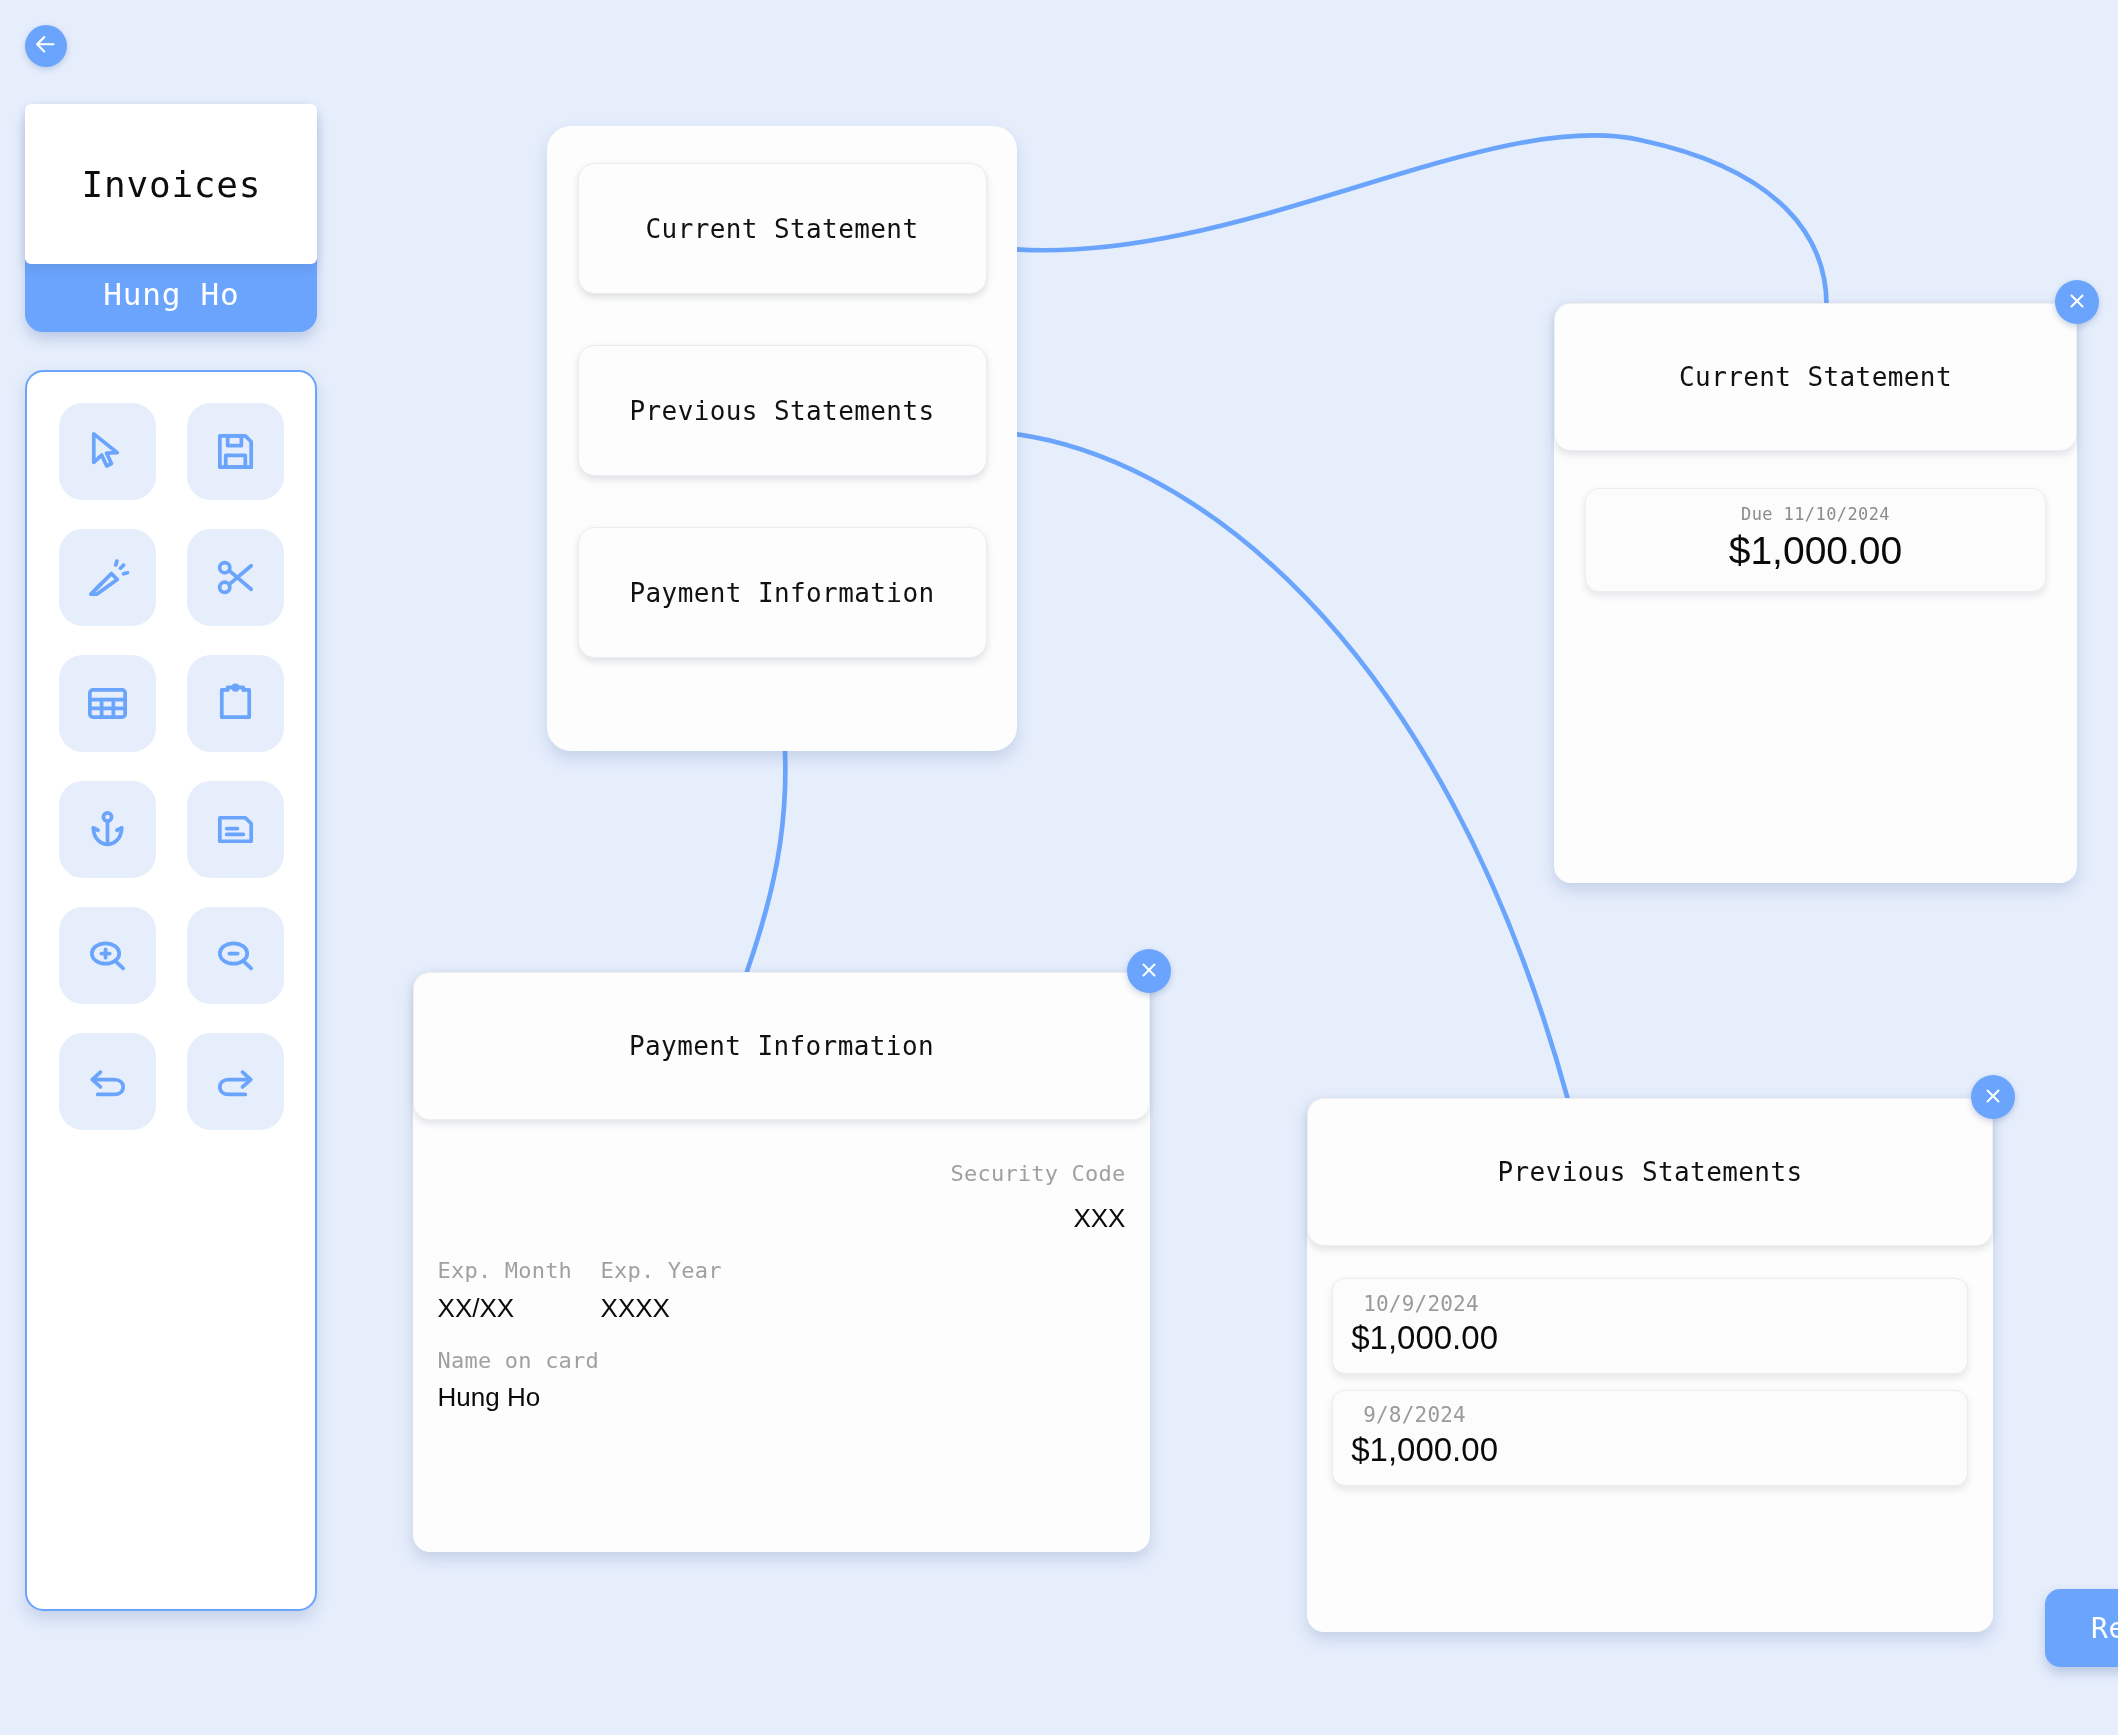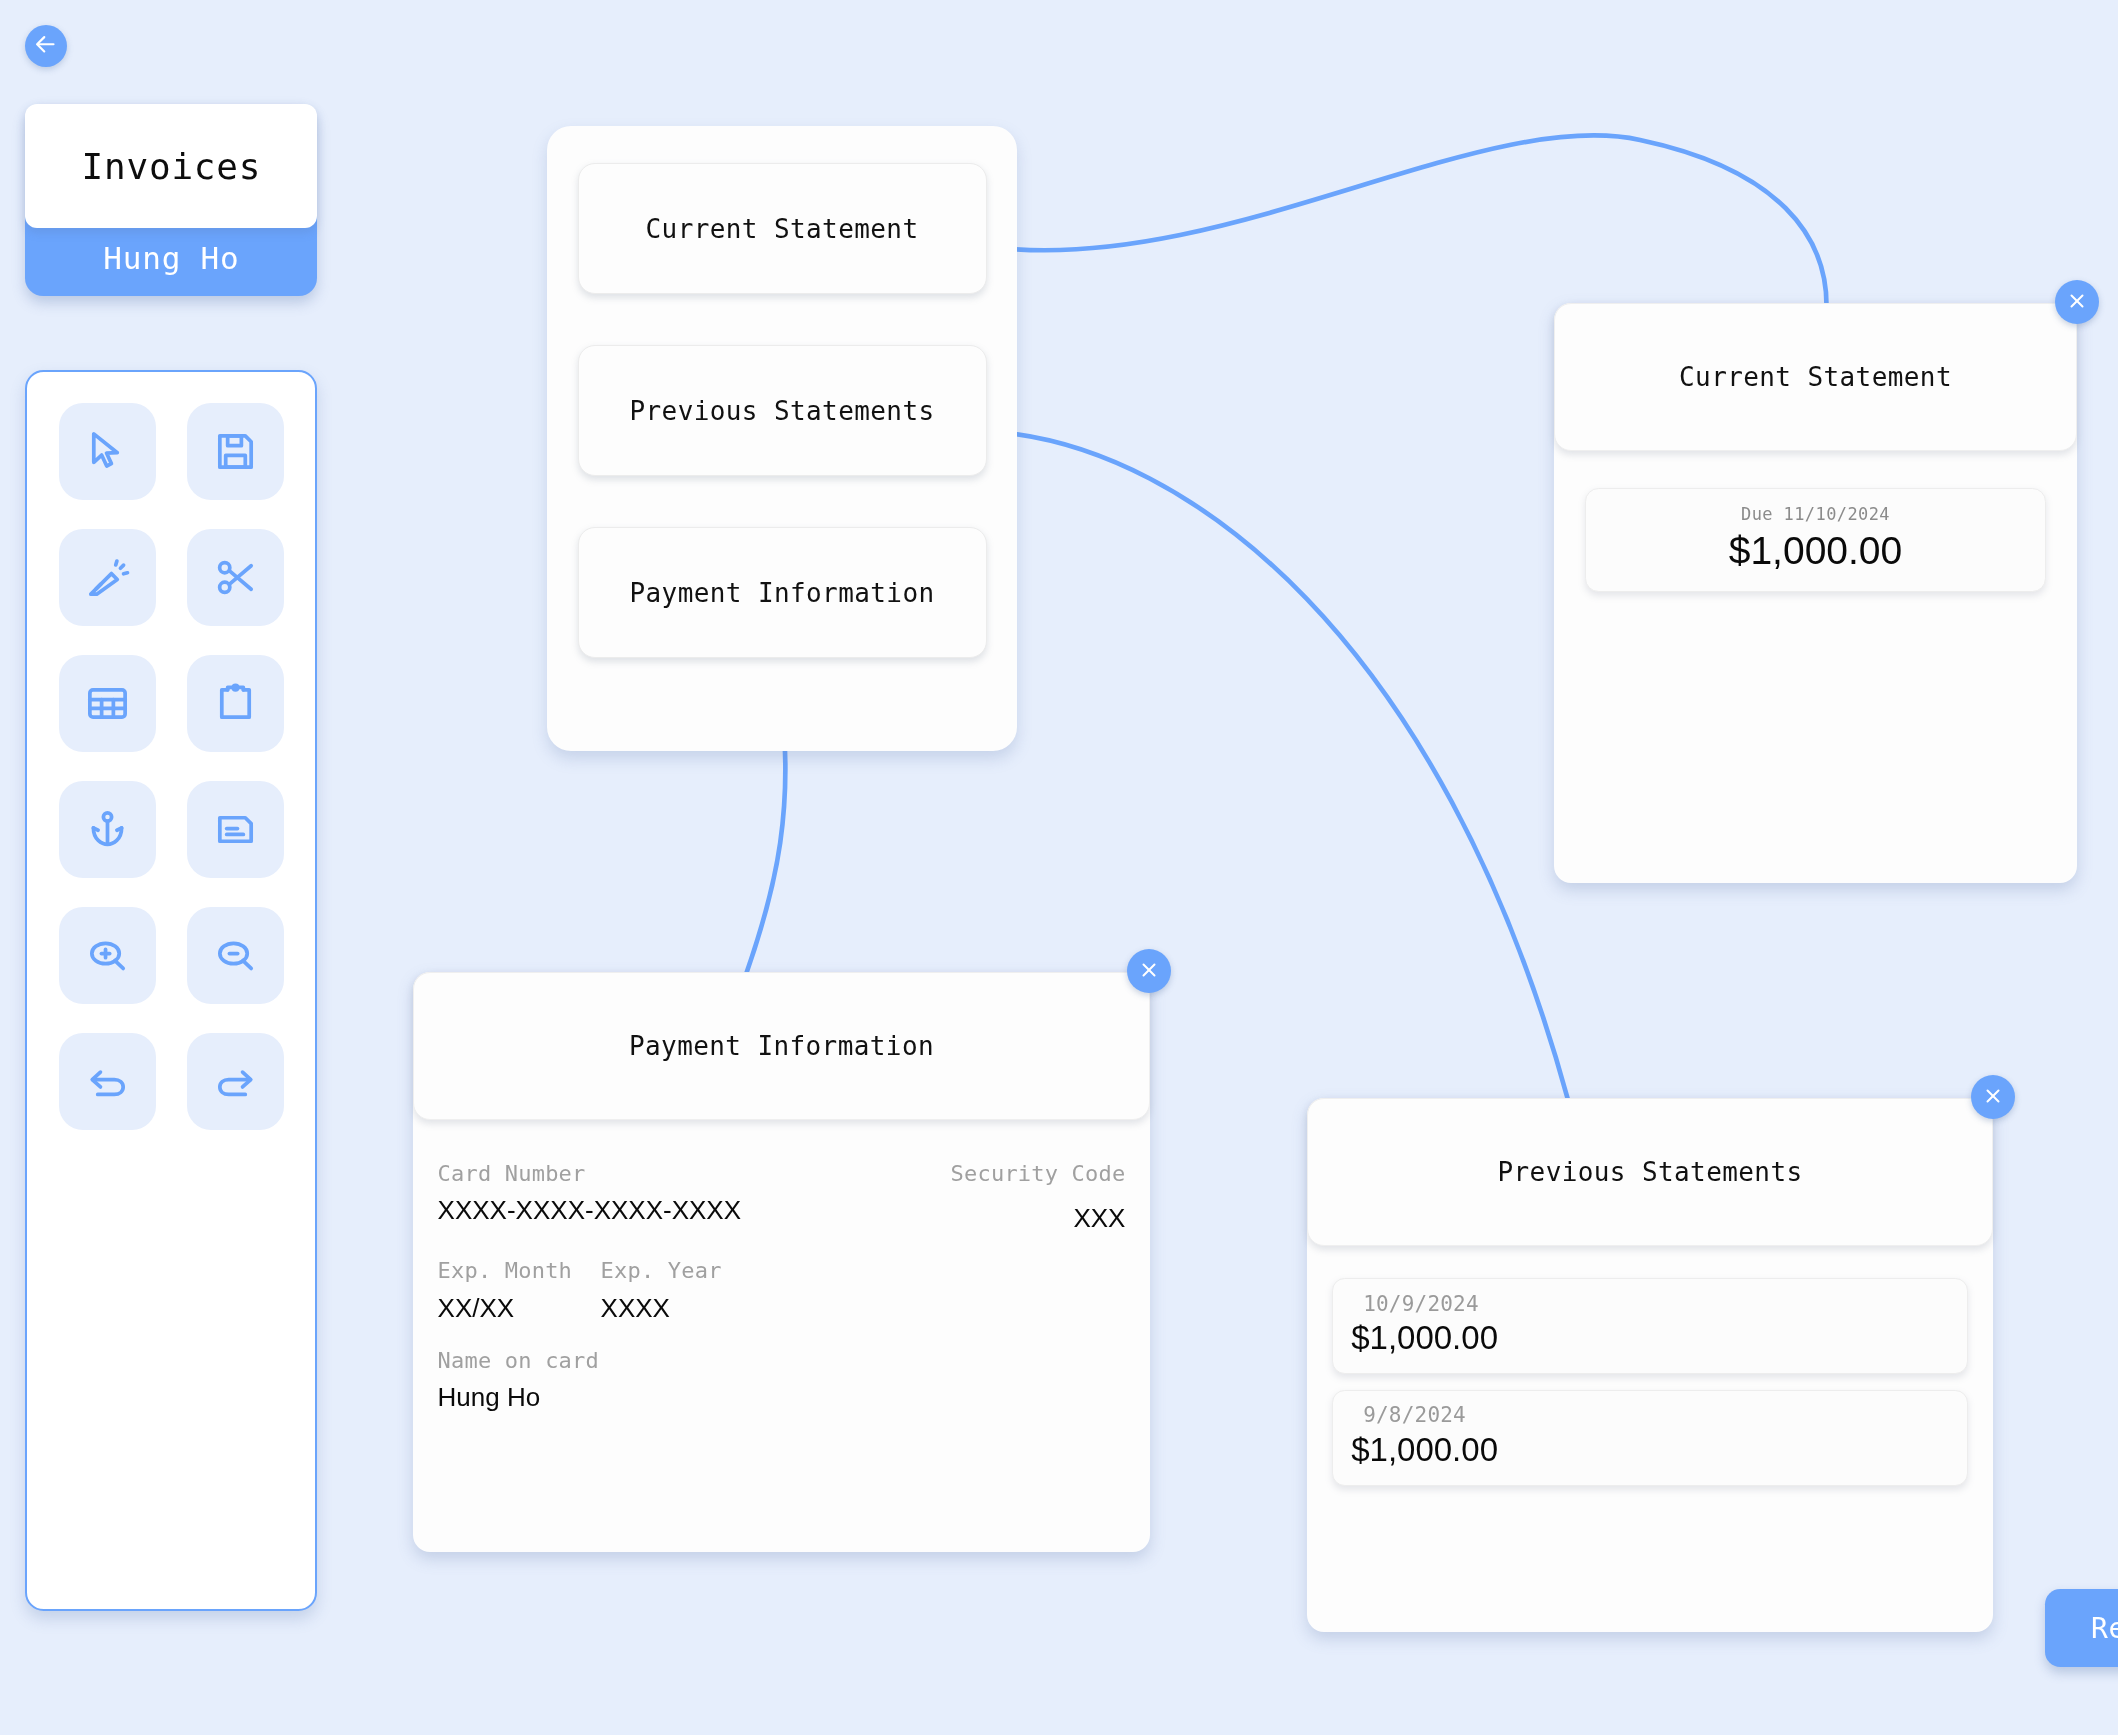--- a/index.html
+++ b/index.html
@@ -43,22 +43,22 @@
   }
 
   .title-card {
     background: #6aa4fc;
     border-radius: 18px;
     padding-bottom: 9.3px;
     box-shadow: 0 6.8px 12.7px rgba(90,120,175,.30);
   }
   .title-card-inner {
     background: #ffffff;
-    border-radius: 12px;
-    height: 124px;
+    border-radius: 6px;
+    height: 160px;
     display: flex;
     align-items: center;
     justify-content: center;
     box-shadow: 0 4.2px 8.5px rgba(90,120,175,.22);
   }
   .title-card-inner span {
     font-size: 36px;
     color: #0d0d0d;
     letter-spacing: 0.8px;
   }
@@ -509,24 +509,20 @@
         <line x1="18" y1="6" x2="6" y2="18"></line>
       </svg>
     </span>
   </div>
   <div class="panel-header">
     <span>Payment Information</span>
   </div>
   <div class="panel-body">
 
     <div class="field-row">
-      <div class="field f-card">
-        <span class="field-label">Card Number</span>
-        <span class="field-value">XXXX-XXXX-XXXX-XXXX</span>
-      </div>
       <div class="field f-cvv">
         <span class="field-label">Security Code</span>
         <span class="field-value">XXX</span>
       </div>
     </div>
 
     <div class="field-row">
       <div class="field f-month">
         <span class="field-label">Exp. Month</span>
         <span class="field-value">XX/XX</span>

